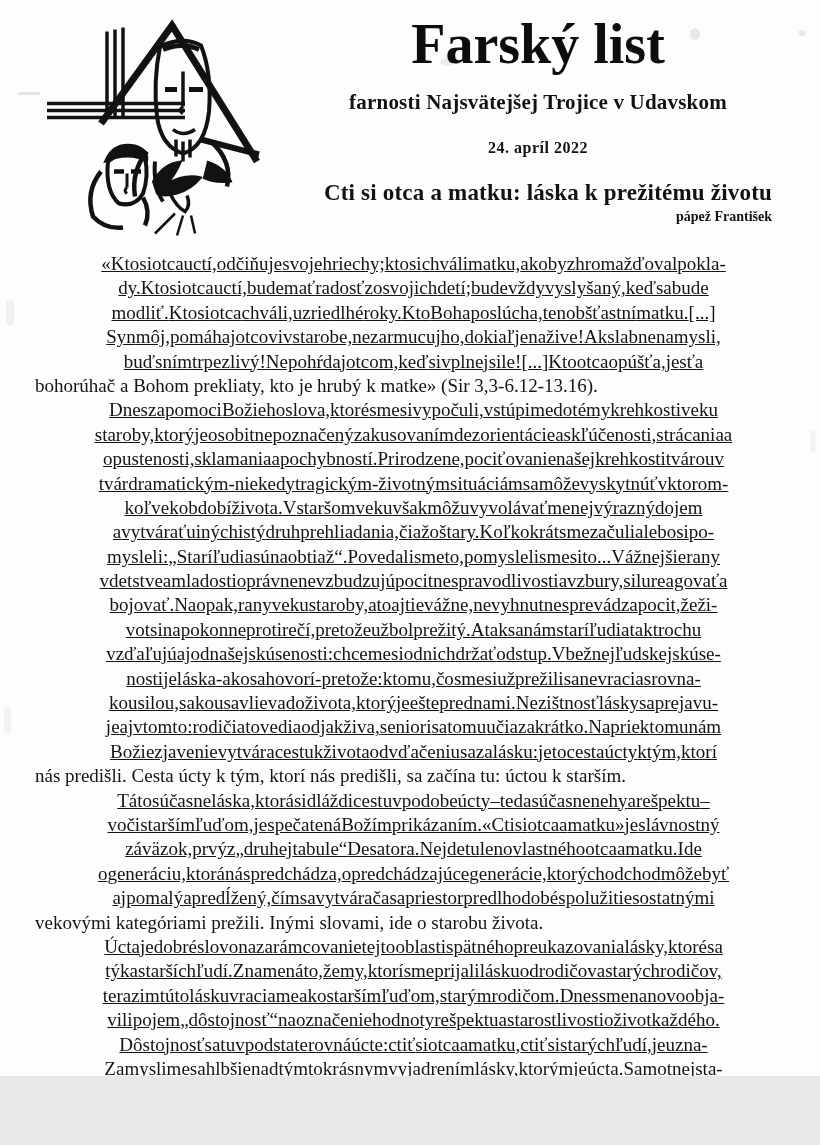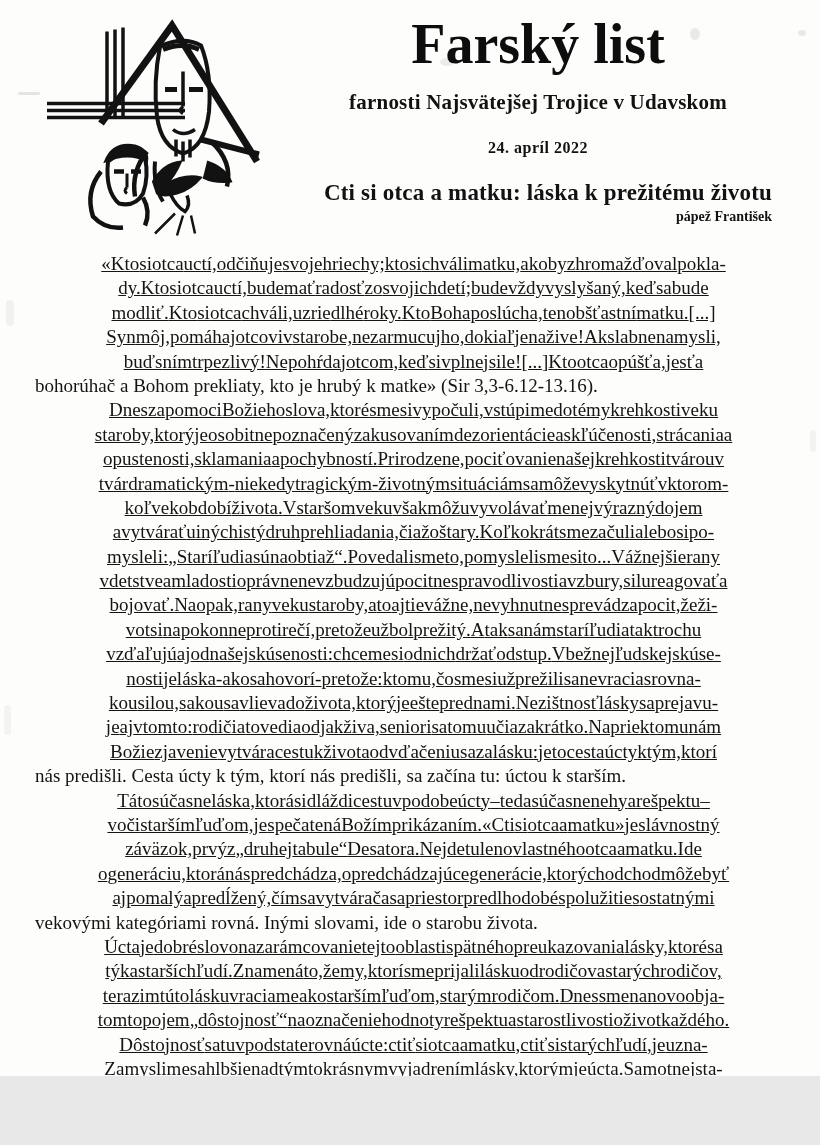--- a/index.html
+++ b/index.html
@@ -527,21 +527,21 @@
         <span>vytvára</span>
         <span>čas</span>
         <span>a</span>
         <span>priestor</span>
         <span>pre</span>
         <span>dlhodobé</span>
         <span>spolužitie</span>
         <span>s</span>
         <span>ostatnými</span>
       </div>
-      <div class="line">vekovými kategóriami rovná. Inými slovami, ide o starobu života.</div>
+      <div class="line">vekovými kategóriami prežili. Inými slovami, ide o starobu života.</div>
       <div class="line just">
         <span>Úcta</span>
         <span>je</span>
         <span>dobré</span>
         <span>slovo</span>
         <span>na</span>
         <span>zarámcovanie</span>
         <span>tejto</span>
         <span>oblasti</span>
         <span>spätného</span>
@@ -578,21 +578,21 @@
         <span>starším</span>
         <span>ľuďom,</span>
         <span>starým</span>
         <span>rodičom.</span>
         <span>Dnes</span>
         <span>sme</span>
         <span>nanovo</span>
         <span>obja-</span>
       </div>
       <div class="line just">
-        <span>tomto</span>
+        <span>vili</span>
         <span>pojem</span>
         <span>„dôstojnosť“</span>
         <span>na</span>
         <span>označenie</span>
         <span>hodnoty</span>
         <span>rešpektu</span>
         <span>a</span>
         <span>starostlivosti</span>
         <span>o</span>
         <span>život</span>

